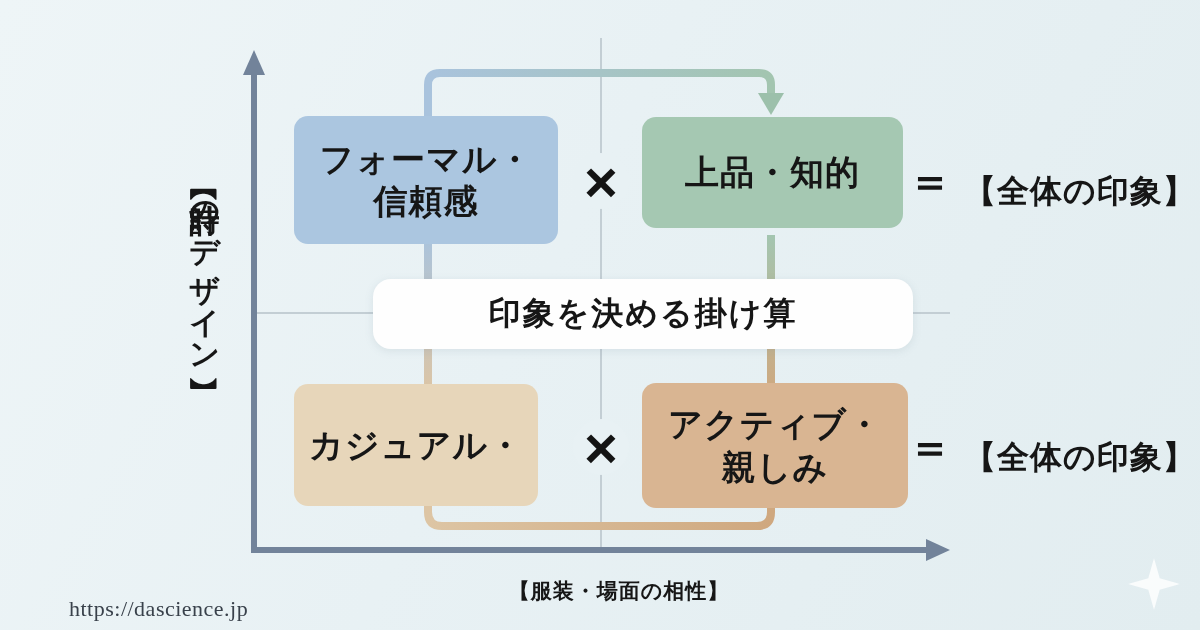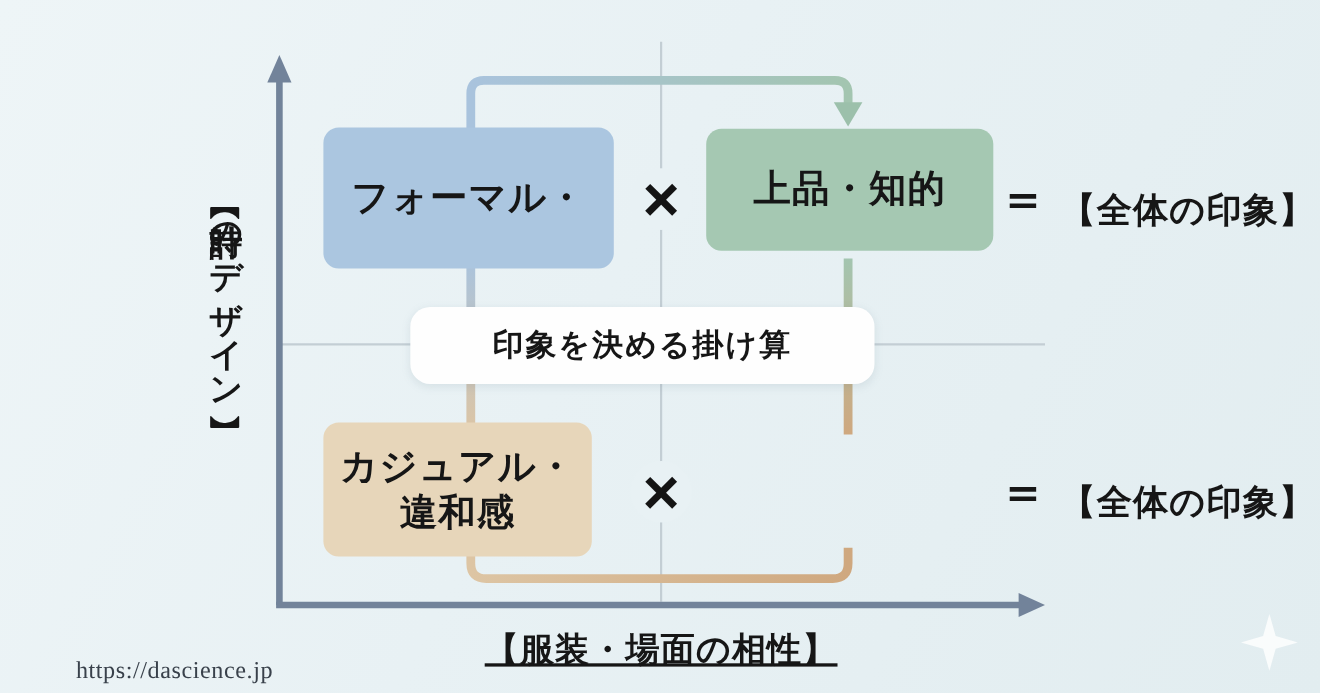--- a/index.html
+++ b/index.html
@@ -18,24 +18,24 @@
     display:flex;flex-direction:column;align-items:center;justify-content:center;
     font-weight:700;font-size:34px;line-height:1.24;text-align:center;
     letter-spacing:1px;
   }
   .qbox-blue  {left:294px;top:116px;width:264px;height:128px;background:var(--box-top-left);}
   .qbox-green {left:642px;top:117px;width:261px;height:111px;background:var(--box-top-right);}
   .qbox-beige {left:294px;top:384px;width:244px;height:122px;background:var(--box-bottom-left);}
   .qbox-brown {left:642px;top:383px;width:266px;height:125px;background:var(--box-bottom-right);}
   .title-pill{
     position:absolute;z-index:3;
-    left:373px;top:279px;width:422px;height:70px;
+    left:373px;top:279px;width:540px;height:70px;
     background:var(--pill);border-radius:18px;
     display:flex;align-items:center;justify-content:center;
-    font-weight:700;font-size:28px;letter-spacing:2px;
+    font-weight:700;font-size:32px;letter-spacing:2px;
     box-shadow:0 2px 8px rgba(110,135,150,0.15);
   }
   .multiply{
     position:absolute;z-index:3;
     width:56px;height:56px;border-radius:50%;
     display:flex;align-items:center;justify-content:center;
     background:var(--background);
     font-weight:700;font-size:58px;color:#141414;
     transform:translate(-50%,-50%);
   }
@@ -50,23 +50,23 @@
   .equation-bottom{top:447px;}
   .equals{font-weight:800;font-size:44px;}
   .result{font-weight:700;font-size:32px;letter-spacing:1px;margin-top:21px;}
   .y-axis-label{
     position:absolute;z-index:2;left:186px;top:179px;height:260px;width:36px;
     writing-mode:vertical-rl;
     font-weight:700;font-size:30px;letter-spacing:1px;
     display:flex;align-items:center;
   }
   .x-axis-label{
-    position:absolute;z-index:2;left:601px;top:591px;
+    position:absolute;z-index:2;left:619px;top:591px;
     transform:translate(-50%,-50%);
-    font-weight:700;font-size:31px;letter-spacing:1px;white-space:nowrap;text-decoration:underline;
+    font-weight:700;font-size:21px;letter-spacing:1px;white-space:nowrap;
   }
   .site-url{
     position:absolute;z-index:2;left:22px;top:609px;
     transform:translateY(-50%);
     font-family:"Liberation Serif","DejaVu Serif",serif;
     font-size:22px;color:#39414b;letter-spacing:0.5px;margin-left:47px;
   }
   .sparkle{
     position:absolute;z-index:2;left:1128px;top:558px;width:52px;height:52px;
     background:rgba(255,255,255,0.8);
@@ -117,27 +117,31 @@
       <polygon points="243,75 265,75 254,50" style="fill:var(--axis)"></polygon>
     </g>
     <g>
       <line x1="251" y1="550" x2="928" y2="550" style="stroke:var(--axis)" stroke-width="6"></line>
       <polygon points="926,539 926,561 950,550" style="fill:var(--axis)"></polygon>
     </g>
   </svg>
 
   <div class="qbox qbox-blue">
     <span>フォーマル・</span>
+    <span>信頼感</span>
   </div>
   <div class="qbox qbox-green">
     <span>上品・知的</span>
   </div>
   <div class="qbox qbox-beige">
     <span>カジュアル・</span>
-    <span>違和感</span>
+  </div>
+  <div class="qbox qbox-brown">
+    <span>アクティブ・</span>
+    <span>親しみ</span>
   </div>
 
   <div class="multiply multiply-top">×</div>
   <div class="multiply multiply-bottom">×</div>
 
   <div class="equation equation-top">
     <span class="equals">＝</span>
     <span class="result">【全体の印象】</span>
   </div>
   <div class="equation equation-bottom">

